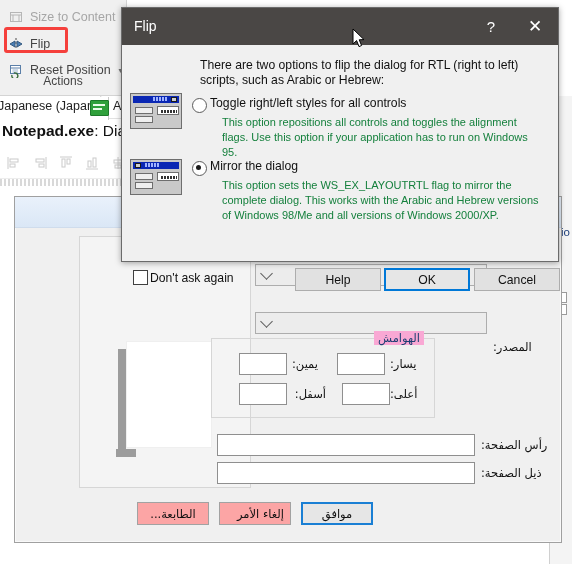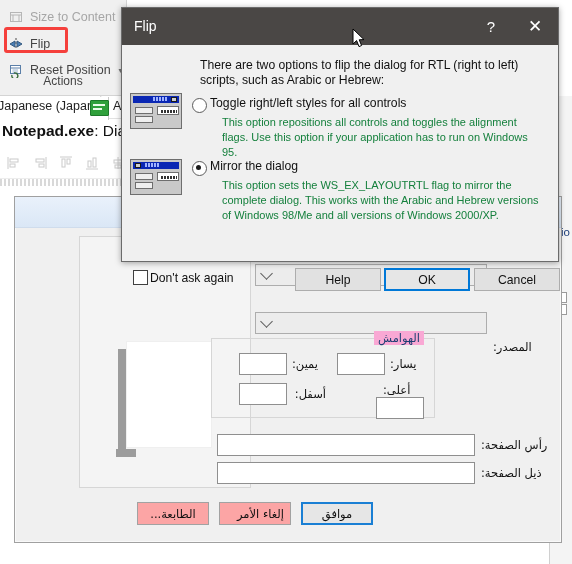--- a/index.html
+++ b/index.html
@@ -422,21 +422,21 @@
         <span class="glabel">الهوامش</span>
 
         <div style="position:absolute; right:10px; top:14px; display:flex; align-items:center; gap:5px;">
           <span class="fld-label" style="width:34px; text-align:left;">يسار:</span>
           <span class="txtbox" style="width:46px;"></span>
         </div>
         <div style="position:absolute; right:108px; top:14px; display:flex; align-items:center; gap:5px;">
           <span class="fld-label" style="width:34px; text-align:left;">يمين:</span>
           <span class="txtbox" style="width:46px;"></span>
         </div>
-        <div style="position:absolute; right:10px; top:44px; display:flex; align-items:center; flex-direction:column;">
+        <div style="position:absolute; right:10px; top:44px; display:flex; align-items:center; ">
           <span class="fld-label" style="width:34px; text-align:left;">أعلى:</span>
           <span class="txtbox" style="width:46px;"></span>
         </div>
         <div style="position:absolute; right:108px; top:44px; display:flex; align-items:center; gap:5px;">
           <span class="fld-label" style="width:34px; text-align:right;">أسفل:</span>
           <span class="txtbox" style="width:46px;"></span>
         </div>
       </div>
 
       <div class="field-row" style="right:2px; top:206px; width:335px;">

